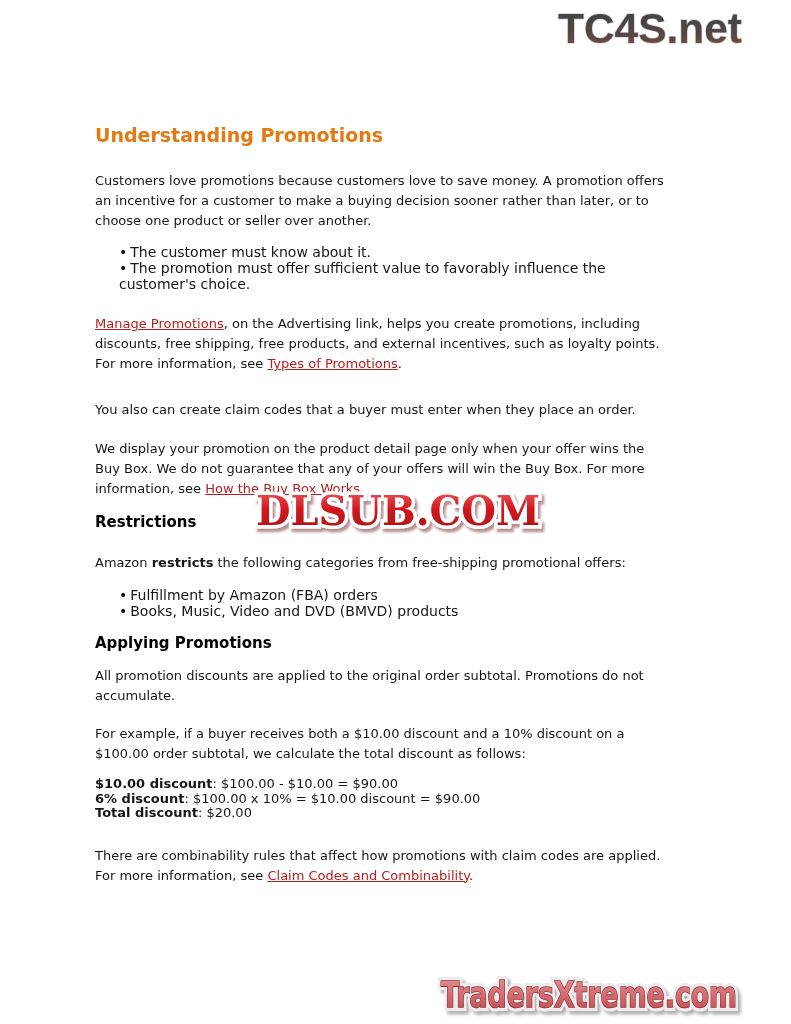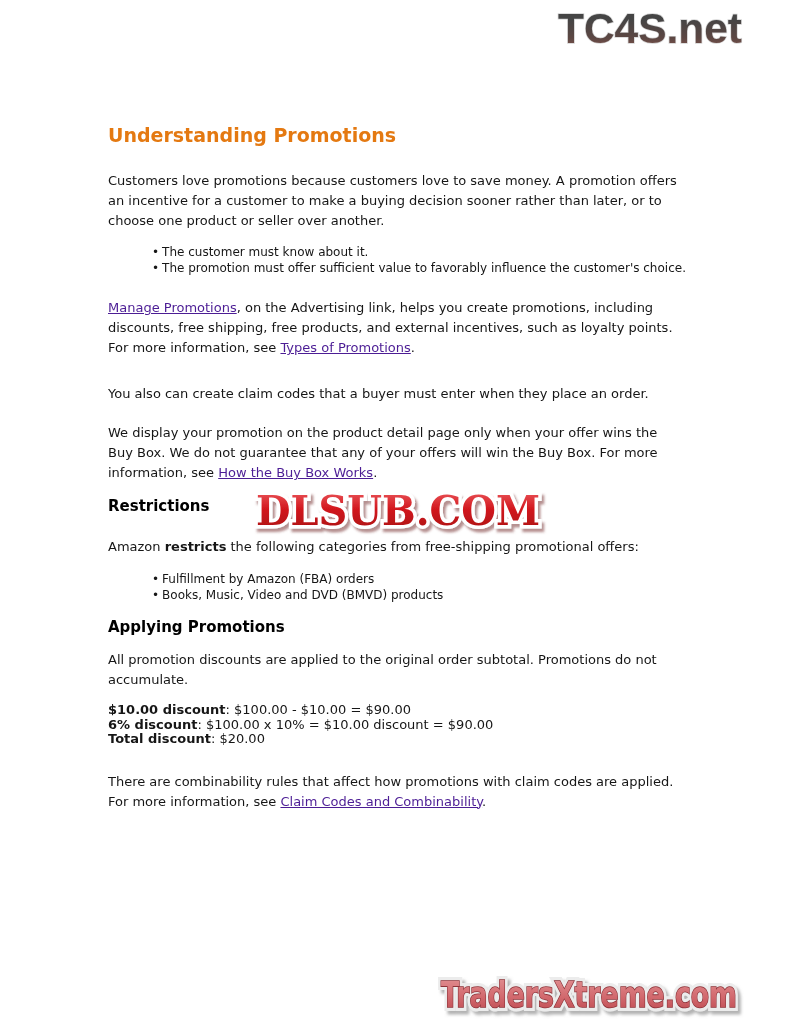--- a/index.html
+++ b/index.html
@@ -7,46 +7,46 @@
   .page {
     position:relative;
     width:750px; height:1024px;
     background:#ffffff;
     overflow:hidden;
     font-family:"DejaVu Sans", sans-serif;
     color:#161616;
   }
   .content {
     position:absolute;
-    left:108px; top:0;
+    left:95px; top:0;
     width:578px;
   }
   h1.doc-title {
     margin-top:124px;
     font-size:19px; line-height:22px;
     font-weight:bold;
     color:#e47911;
   }
   h2.sec-heading {
     font-size:15px; line-height:17px;
     font-weight:bold;
     color:#000000;
   }
   p.std {
     font-size:13px; line-height:20px;
   }
   a.doclink {
-    color:#4c1d95;
+    color:#b91c1c;
     text-decoration:underline;
     cursor:pointer;
   }
   ul.doc-list {
     list-style:none;
-    margin-left:44px;
-    font-size:12px; line-height:16px;
+    margin-left:24px;
+    font-size:14px; line-height:16px;
   }
   ul.doc-list li::before {
     content:"\2022";
     margin-right:3px;
   }
   .calc-line {
     font-size:13px; line-height:14.5px;
   }
   
   .mt25 { margin-top:25px; }
@@ -105,20 +105,21 @@
 
     <ul class="doc-list mt14">
       <li>Fulfillment by Amazon (FBA) orders</li>
       <li>Books, Music, Video and DVD (BMVD) products</li>
     </ul>
 
     <h2 class="sec-heading mt16">Applying Promotions</h2>
 
     <p class="std mt23">All promotion discounts are applied to the original order subtotal. Promotions do not accumulate.</p>
 
+    <p class="std mt18">For example, if a buyer receives both a $10.00 discount and a 10% discount on a $100.00 order subtotal, we calculate the total discount as follows:</p>
 
     <div class="mt13">
       <div class="calc-line"><b>$10.00 discount</b><span>: $100.00 - $10.00 = $90.00</span></div>
       <div class="calc-line"><b>6% discount</b><span>: $100.00 x 10% = $10.00 discount = $90.00</span></div>
       <div class="calc-line"><b>Total discount</b><span>: $20.00</span></div>
     </div>
 
     <p class="std mt25"><span>There are combinability rules that affect how promotions with claim codes are applied. For more information, see </span><a class="doclink">Claim Codes and Combinability</a><span>.</span></p>
 
   </div>

